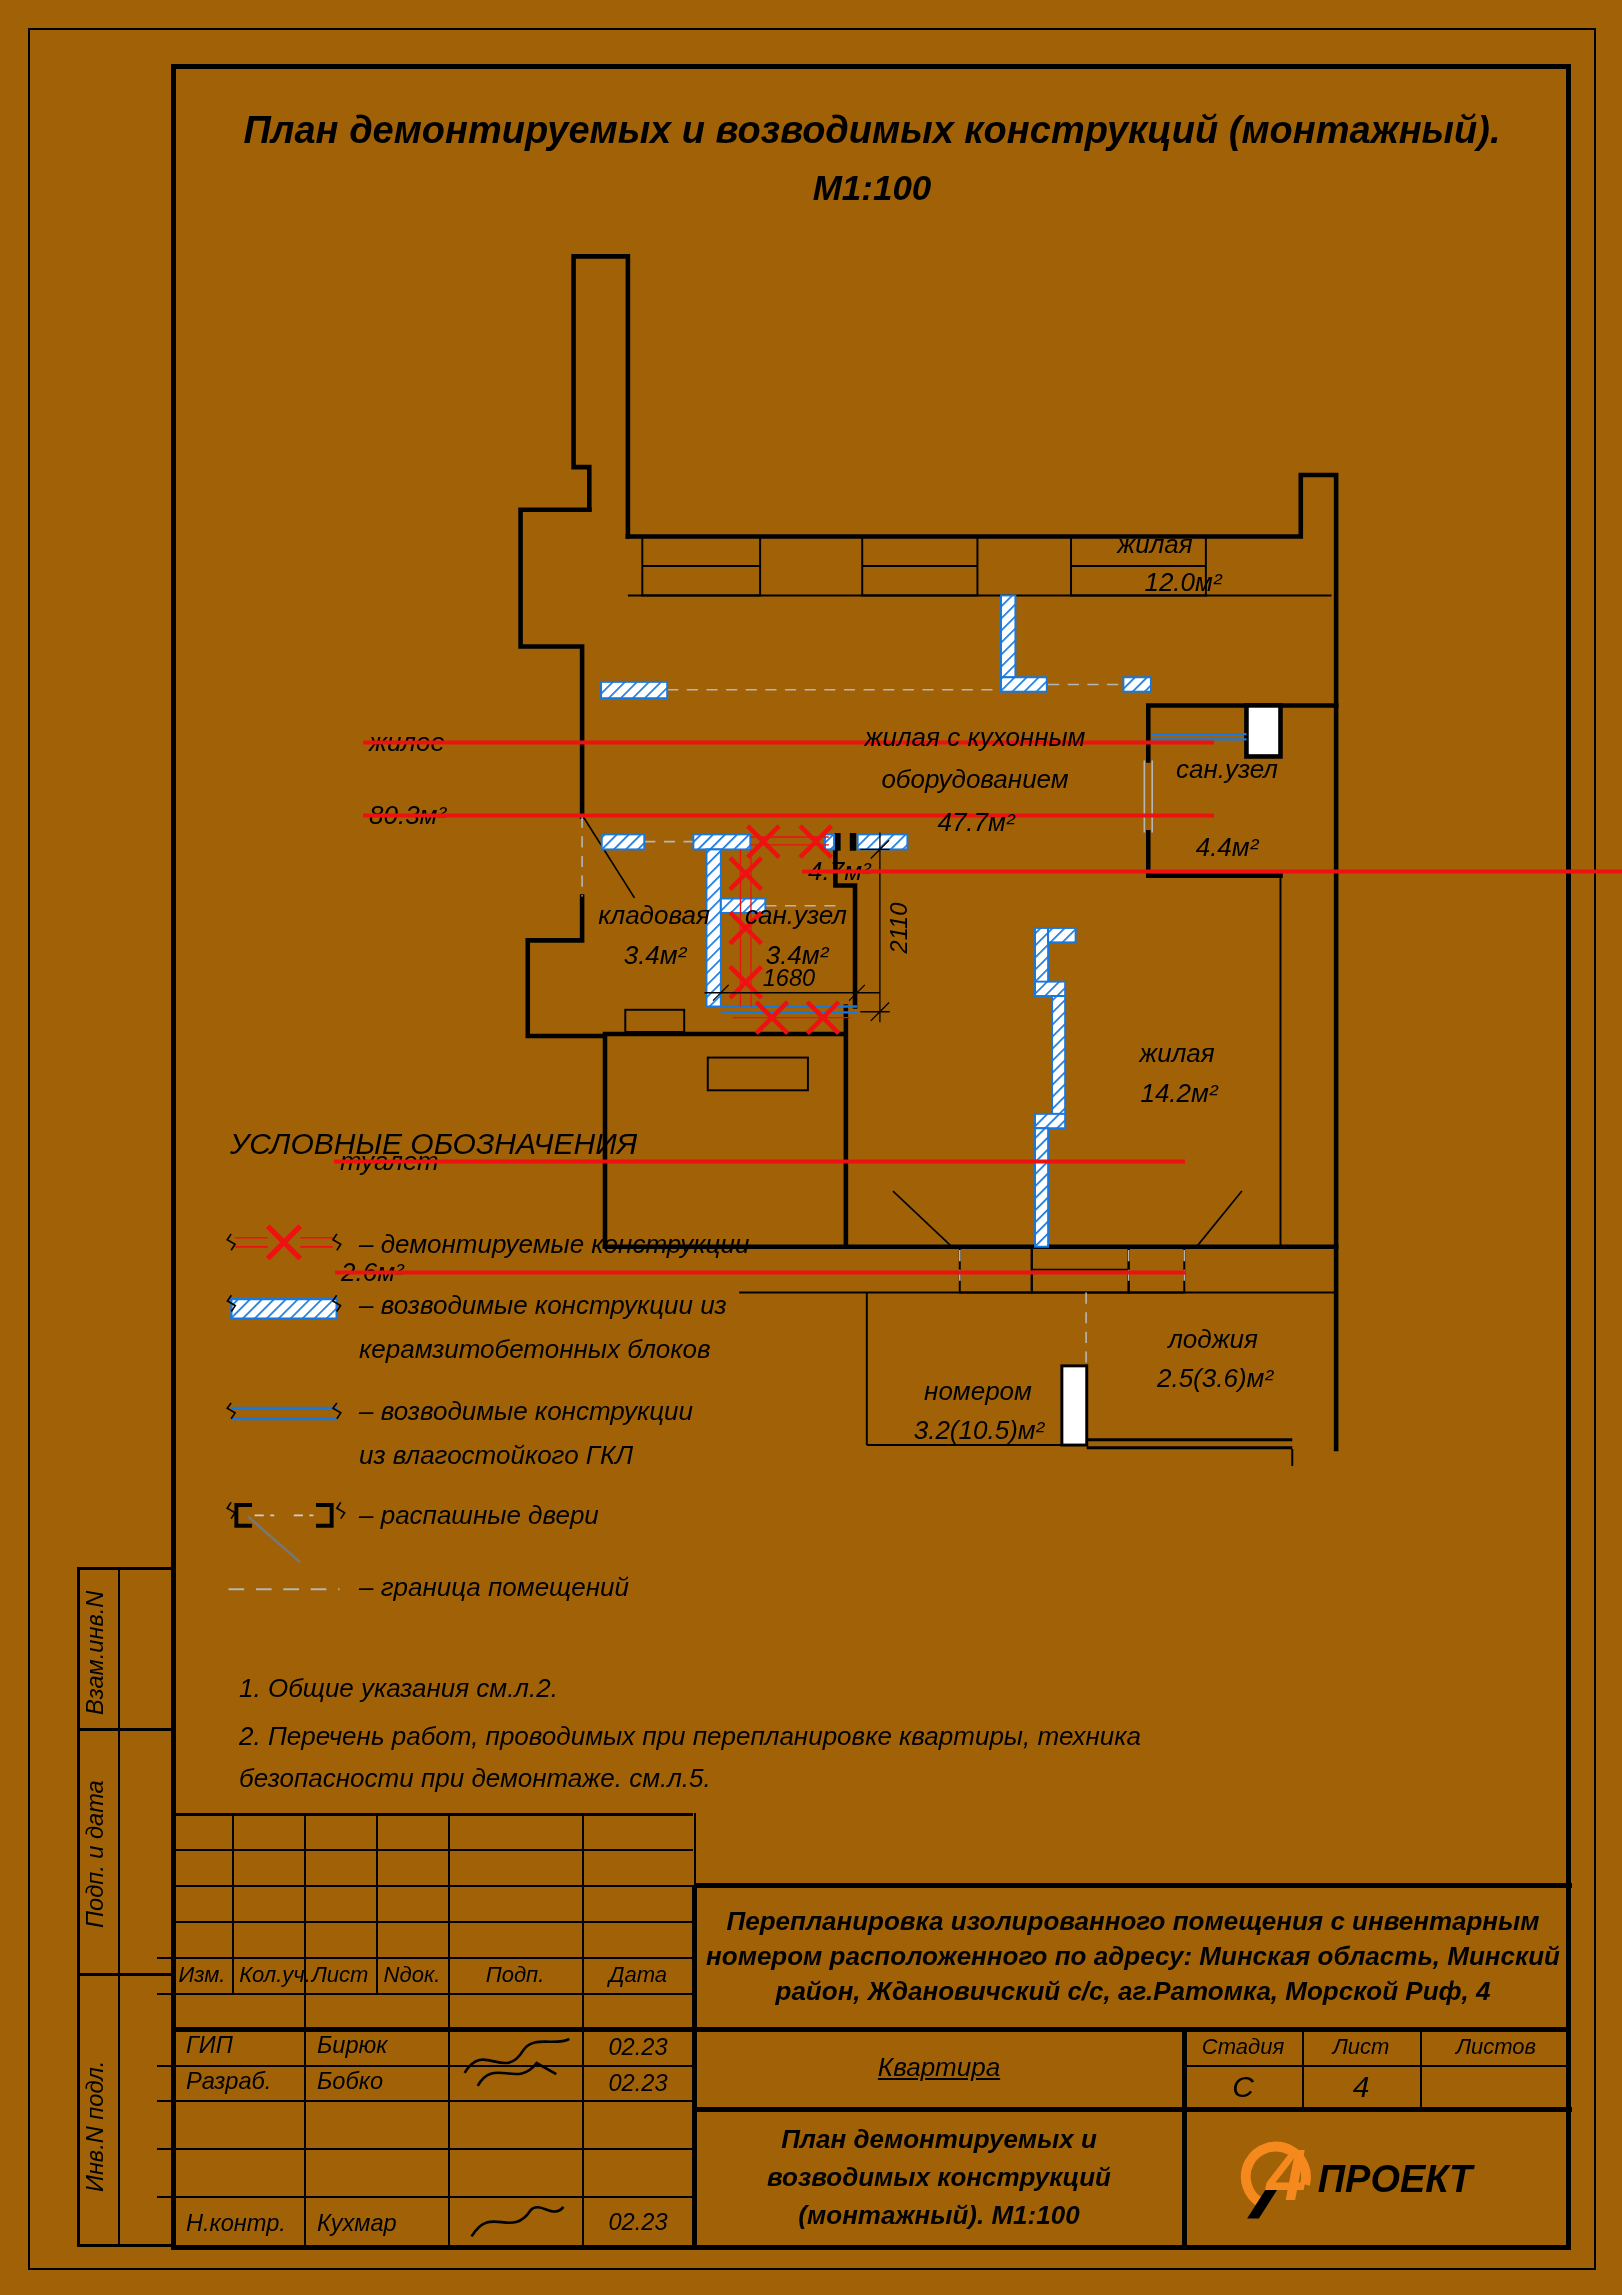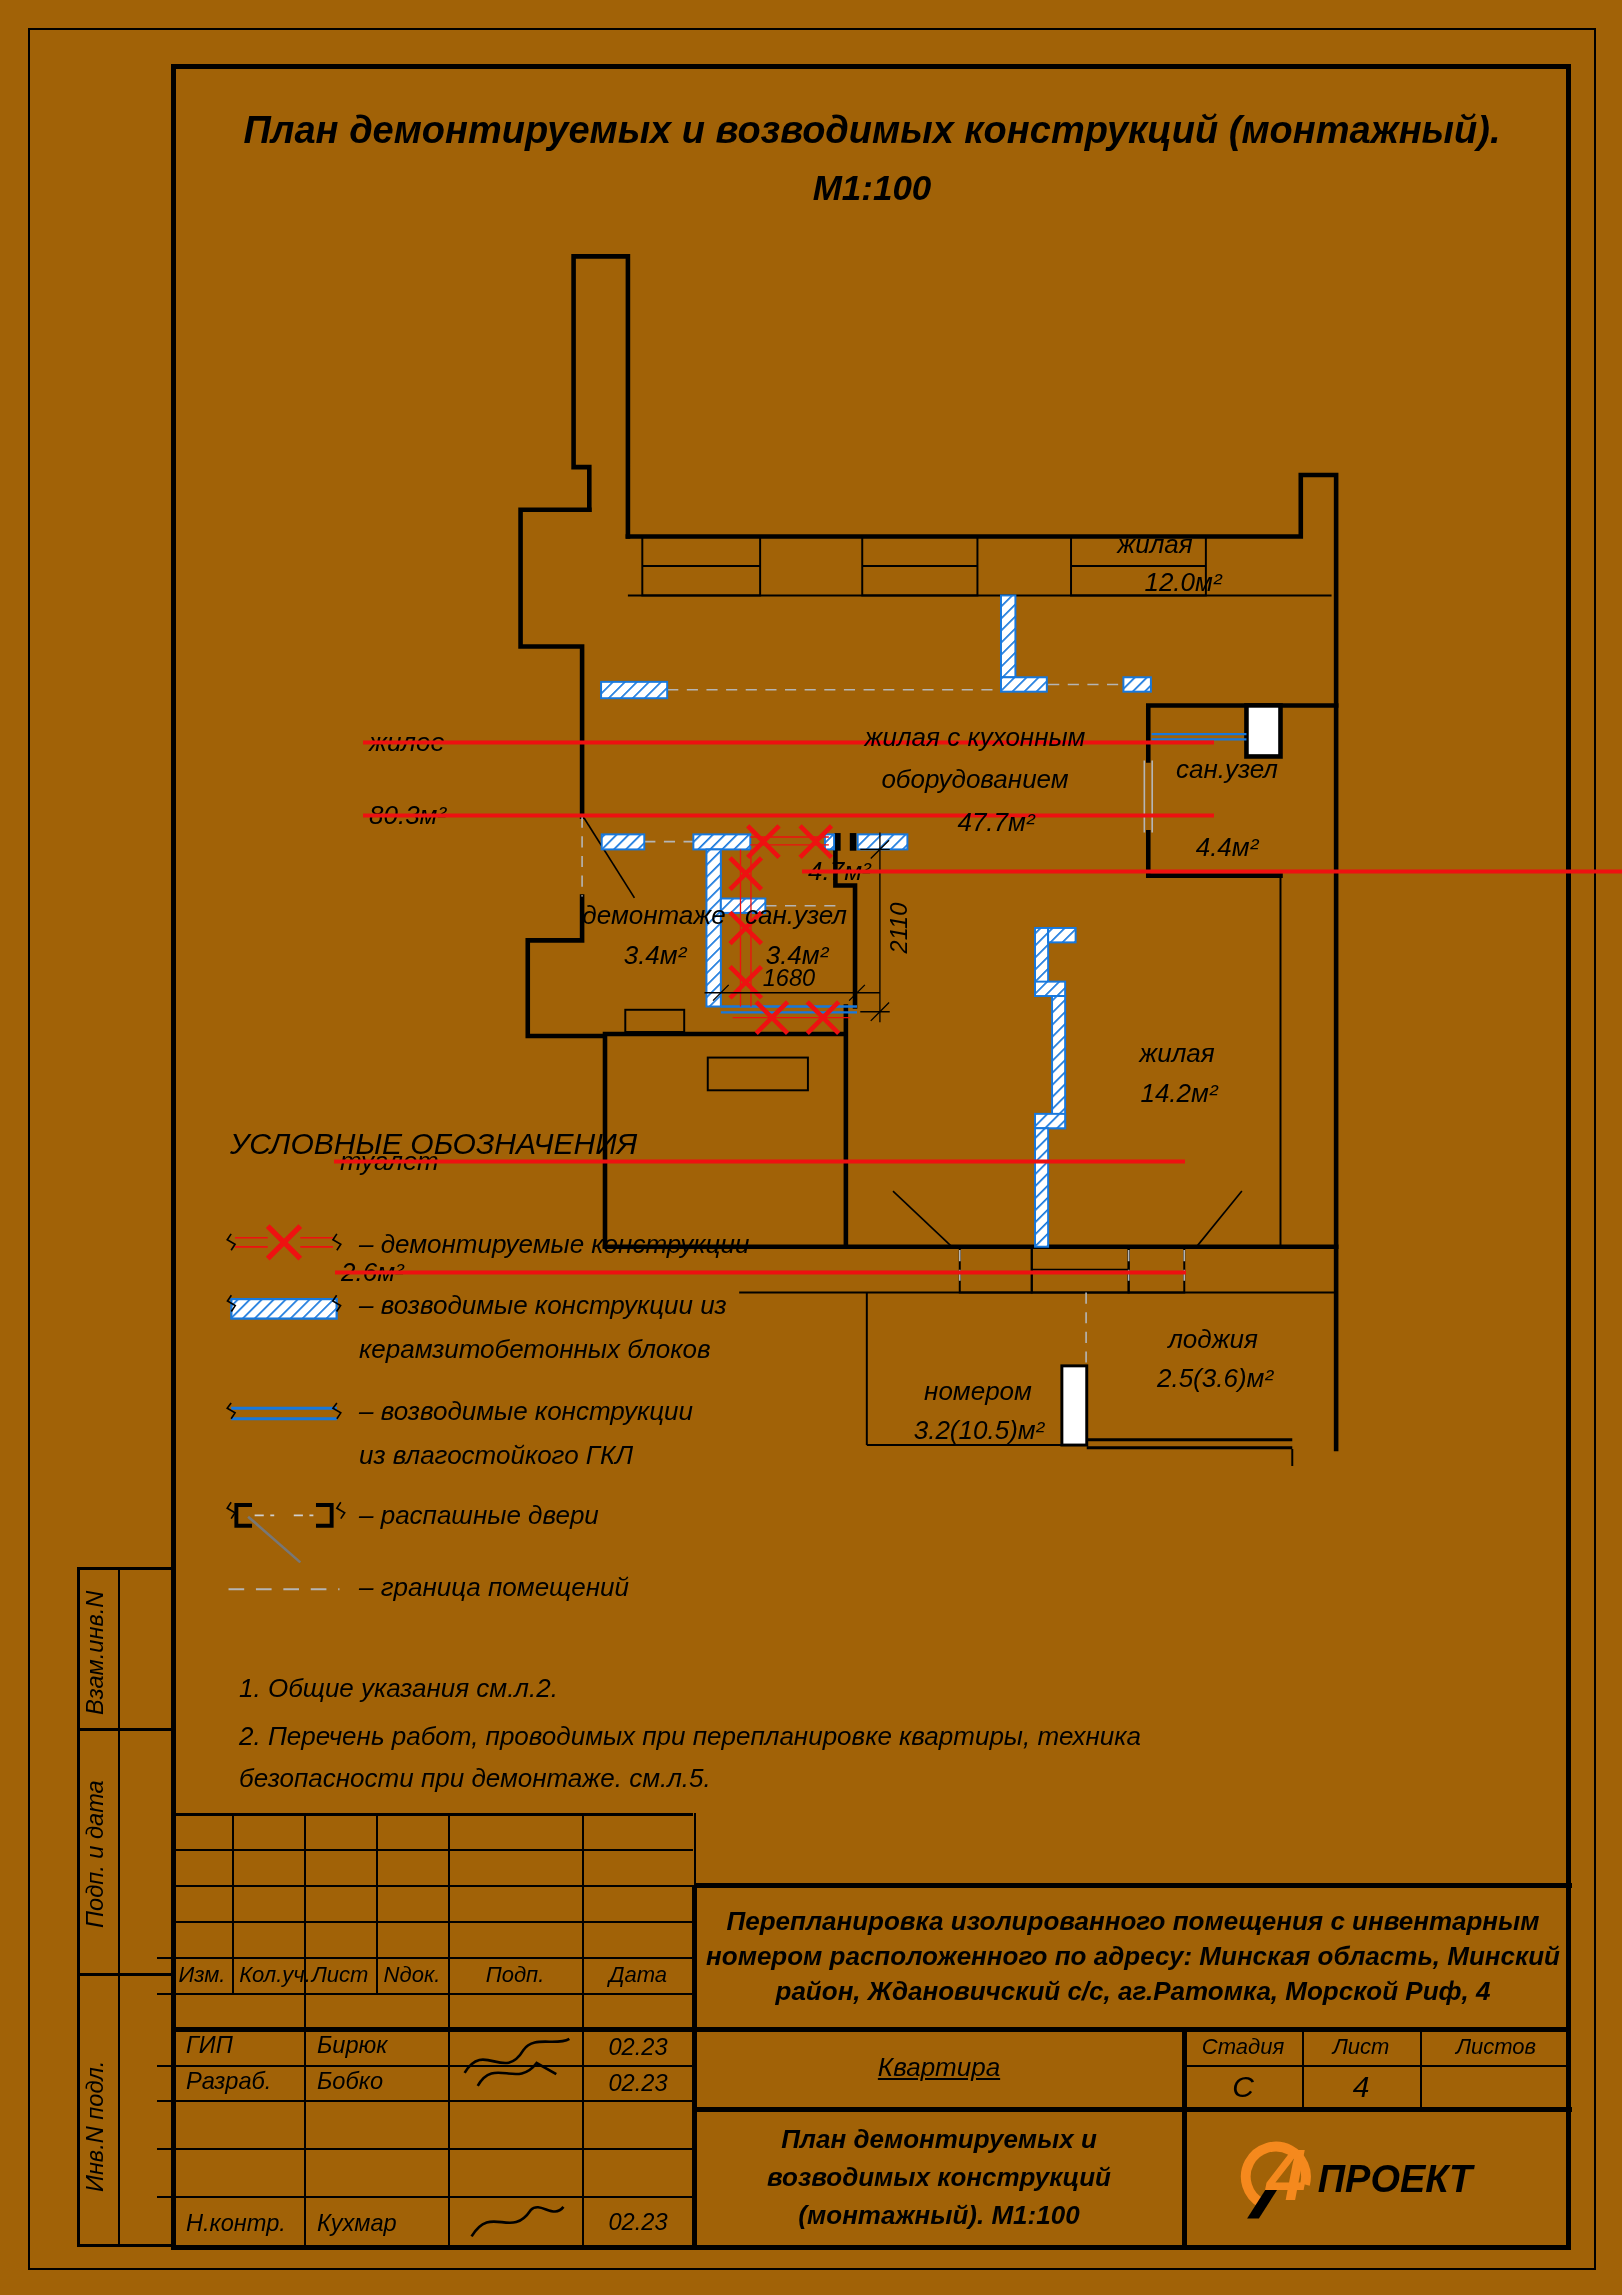--- a/index.html
+++ b/index.html
@@ -138,27 +138,27 @@
     </svg>
 
     <div class="txt ctr" style="left:645px;top:302px;font-size:26px;">жилая</div>
     <div class="txt ctr" style="left:645px;top:340px;font-size:26px;margin-left:28px;">12.0м²</div>
 
     <div class="txt ctr rstrike" style="left:278px;top:500px;font-size:26px;">жилое</div>
     <div class="txt ctr rstrike" style="left:278px;top:542px;font-size:26px;">80.3м²</div>
 
     <div class="txt ctr" style="left:465px;top:495px;font-size:26px;">жилая с кухонным</div>
     <div class="txt ctr" style="left:465px;top:537px;font-size:26px;">оборудованием</div>
-    <div class="txt ctr" style="left:466px;top:580px;font-size:26px;margin-left:20px;">47.7м²</div>
+    <div class="txt ctr" style="left:466px;top:580px;font-size:26px;">47.7м²</div>
 
     <div class="txt ctr" style="left:717px;top:527px;font-size:26px;">сан.узел</div>
     <div class="txt ctr rstrike" style="left:717px;top:567px;font-size:26px;">4.7м²</div>
     <div class="txt ctr" style="left:717px;top:605px;font-size:26px;">4.4м²</div>
 
-    <div class="txt ctr" style="left:144px;top:673px;font-size:26px;">демонтаже</div>
+    <div class="txt ctr" style="left:144px;top:673px;font-size:26px;">кладовая</div>
     <div class="txt ctr" style="left:145px;top:713px;font-size:26px;">3.4м²</div>
 
     <div class="txt ctr" style="left:286px;top:673px;font-size:26px;">сан.узел</div>
     <div class="txt ctr" style="left:287px;top:713px;font-size:26px;">3.4м²</div>
 
     <div class="txt ctr" style="left:279px;top:736px;font-size:23.6px;">1680</div>
     <div class="txt" style="left:389px;top:686px;font-size:23.6px;transform:translate(-50%,-50%) rotate(-90deg);">2110</div>
 
     <div class="txt ctr rstrike" style="left:249px;top:826px;font-size:26px;">туалет</div>
     <div class="txt ctr rstrike" style="left:250px;top:906px;font-size:26px;">2.6м²</div>

